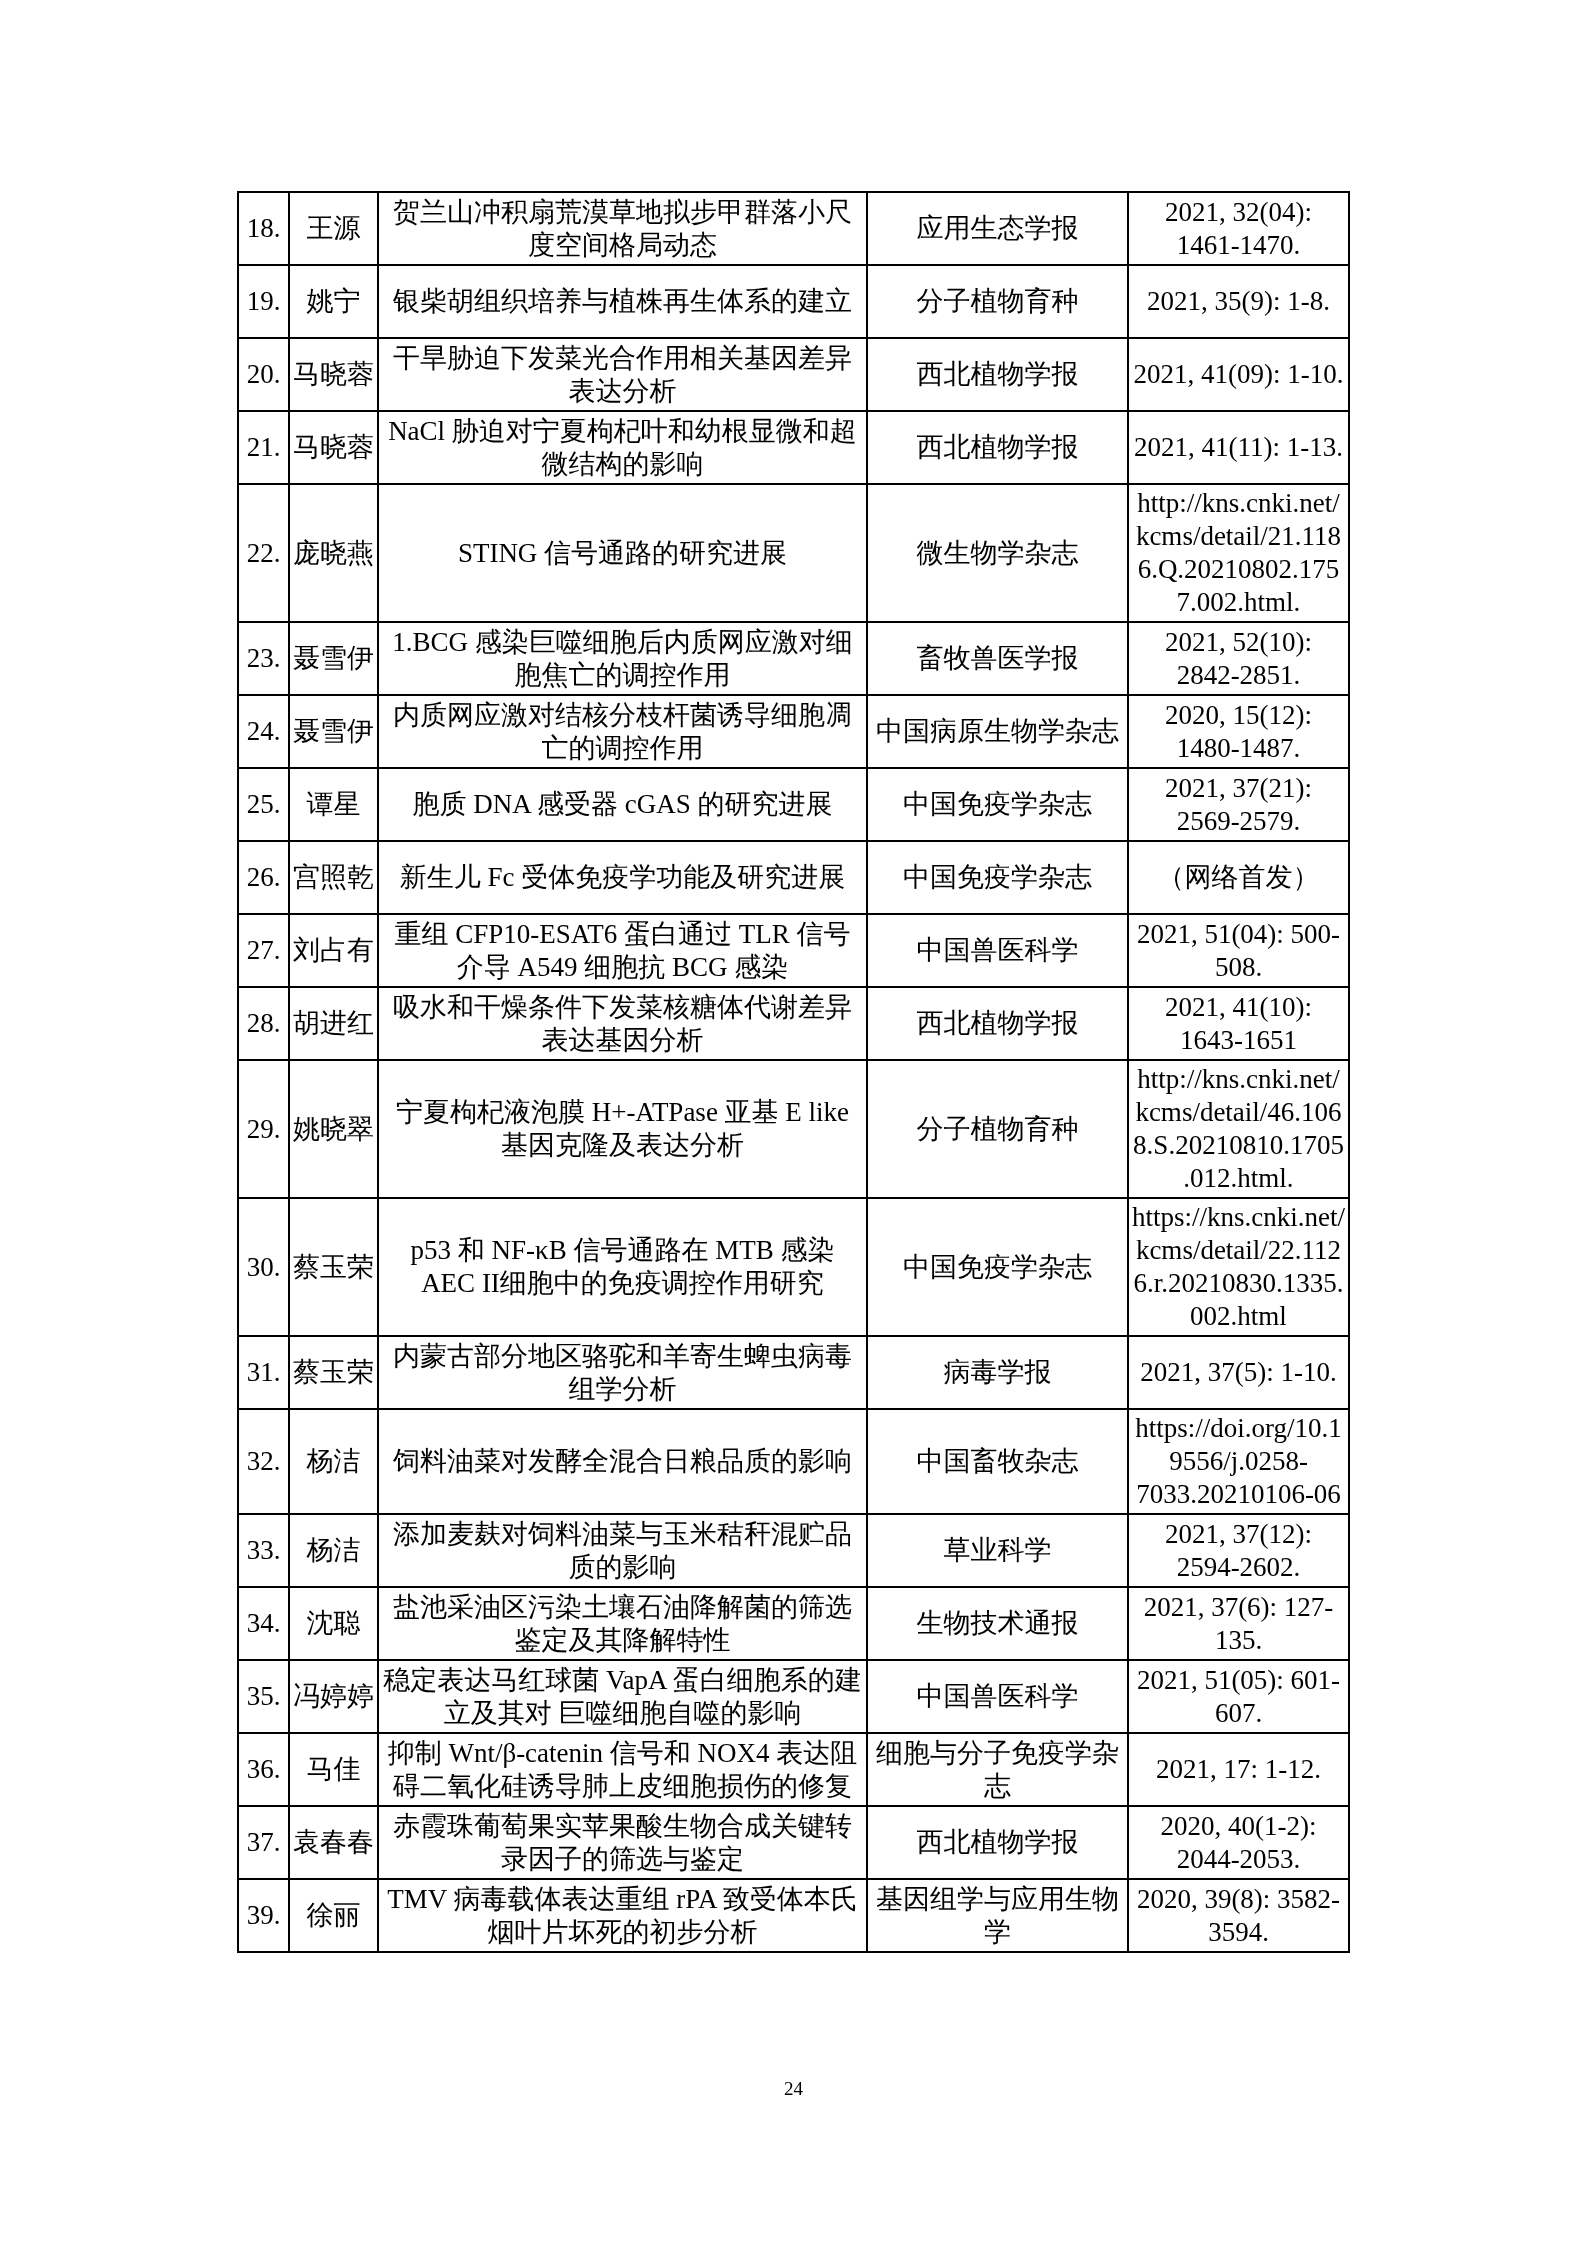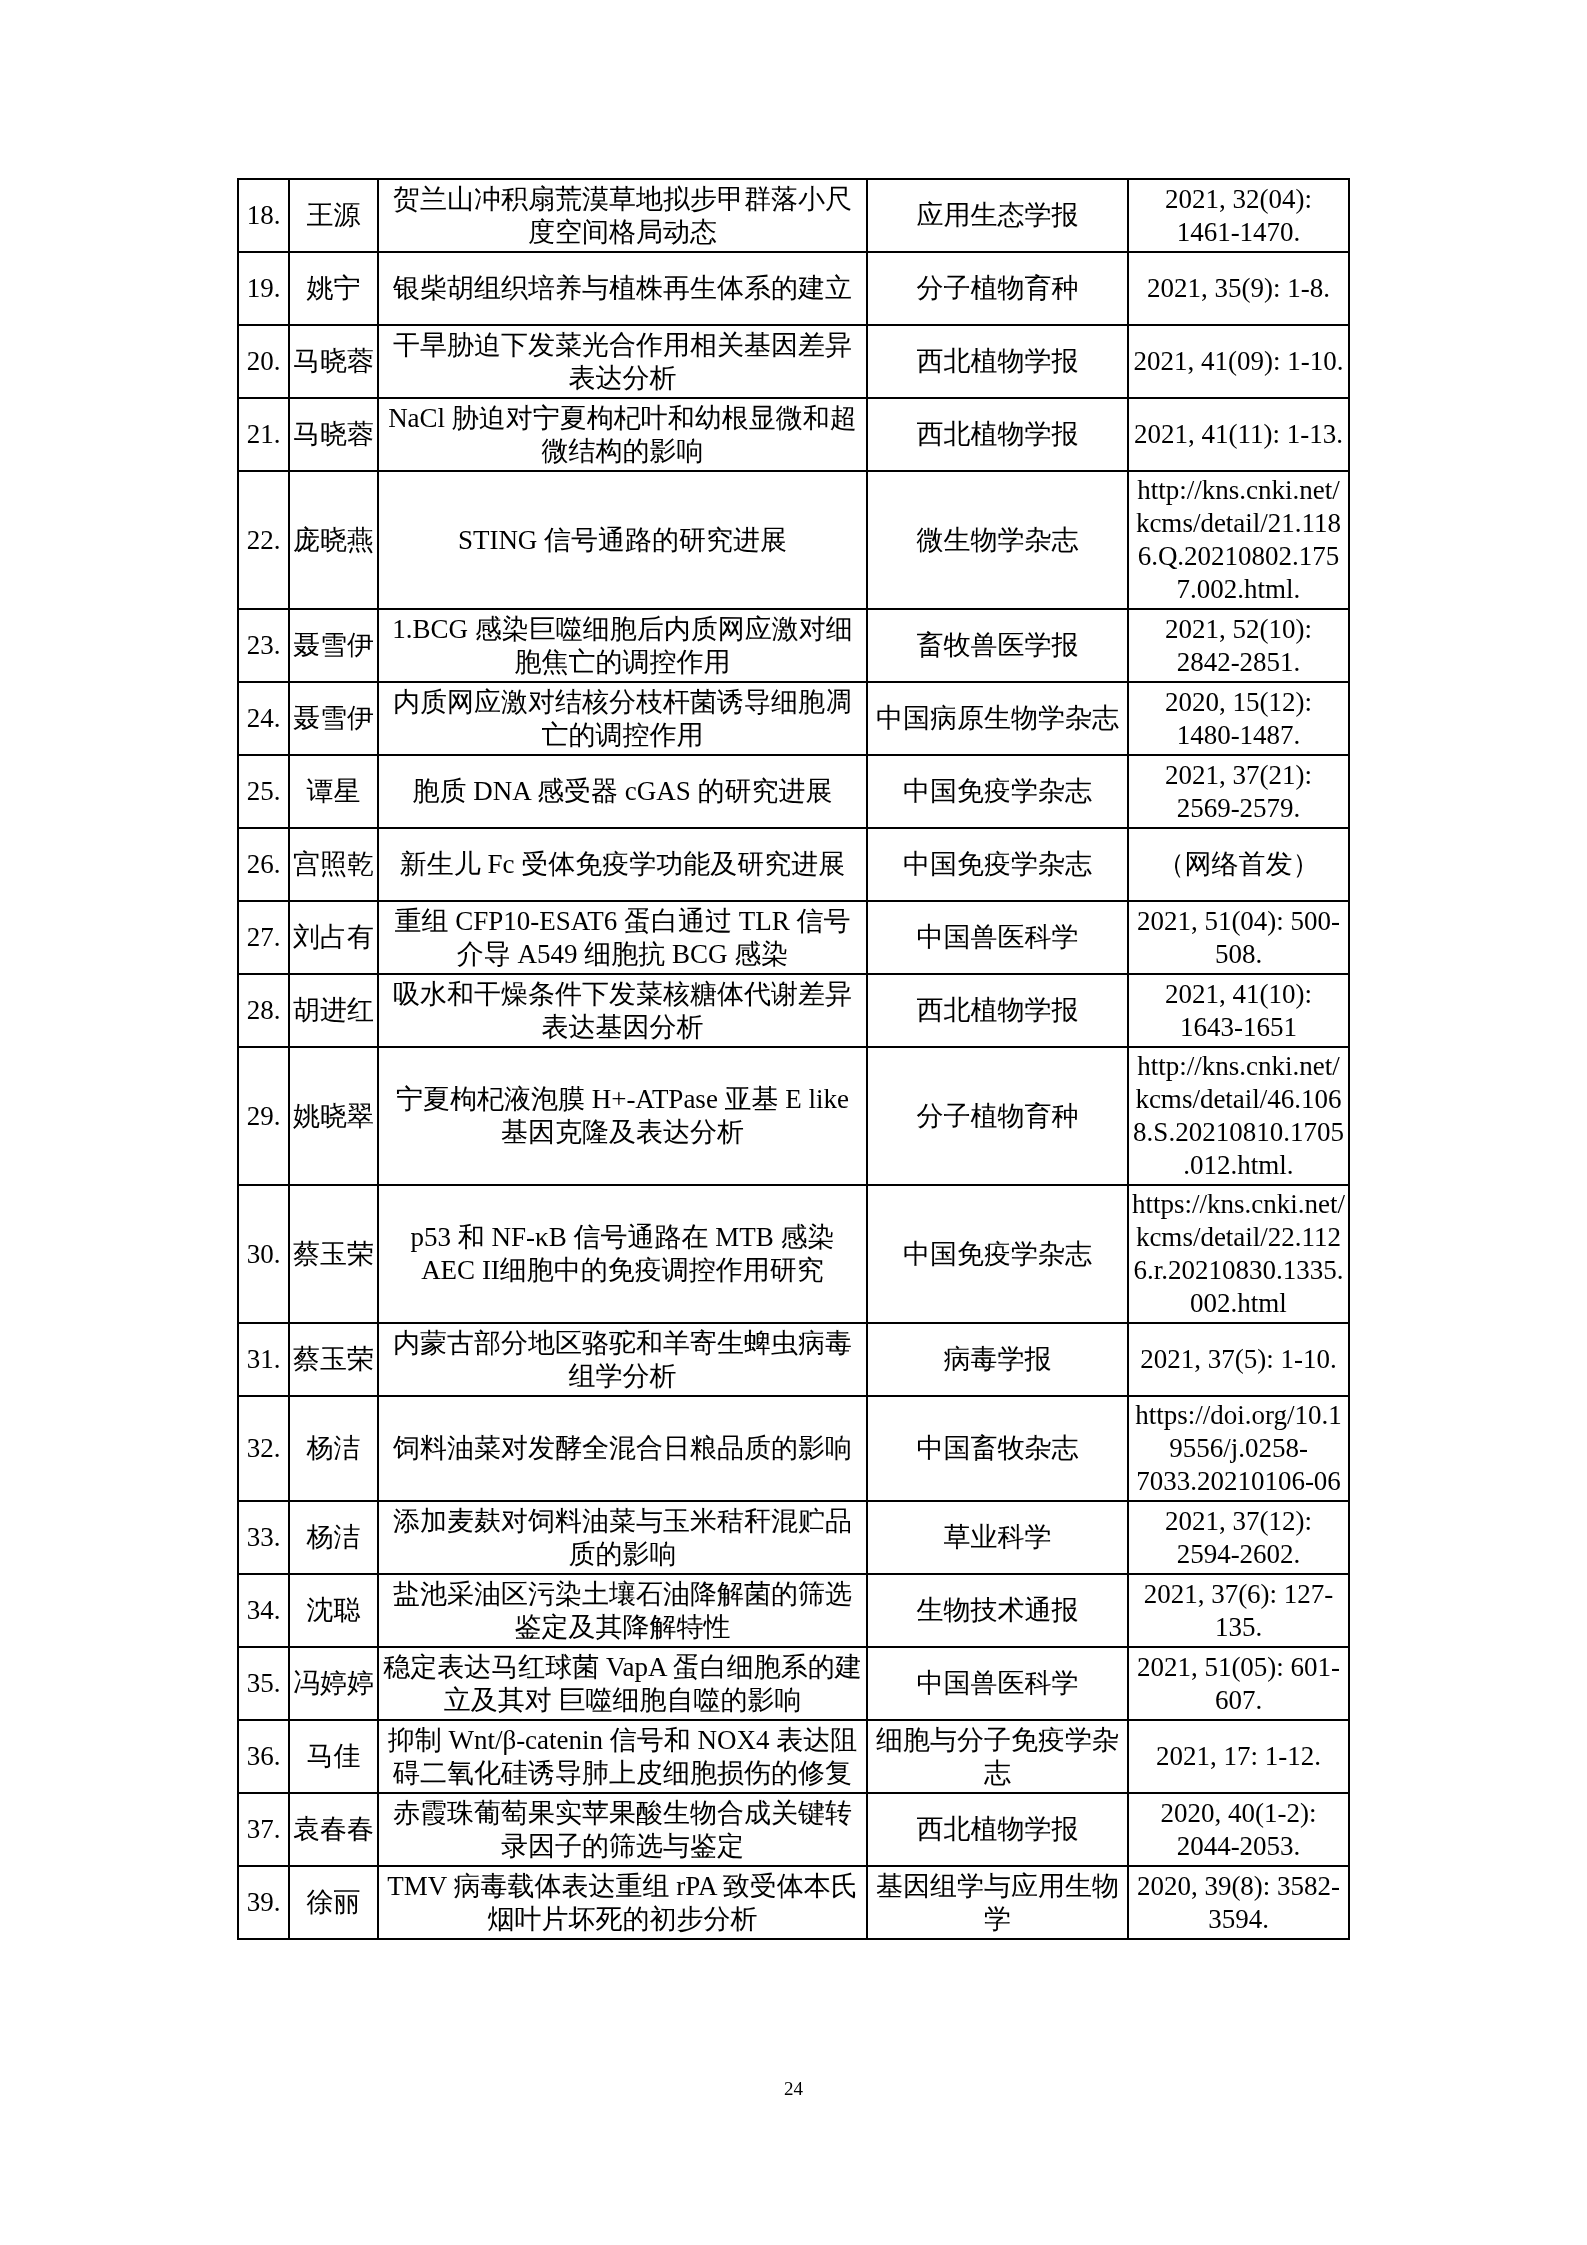--- a/index.html
+++ b/index.html
@@ -12,21 +12,21 @@
     width: 1587px;
     height: 2245px;
     background: #ffffff;
     font-family: "Liberation Serif", "DejaVu Serif", serif;
     color: #000000;
     overflow: hidden;
   }
   table.pub-table {
     position: absolute;
     left: 237px;
-    top: 178px;
+    top: 191px;
     width: 1111px;
     border-collapse: collapse;
     table-layout: fixed;
   }
   table.pub-table td {
     border: 2px solid #000000;
     vertical-align: middle;
     text-align: center;
     font-size: 27px;
     line-height: 33px;

